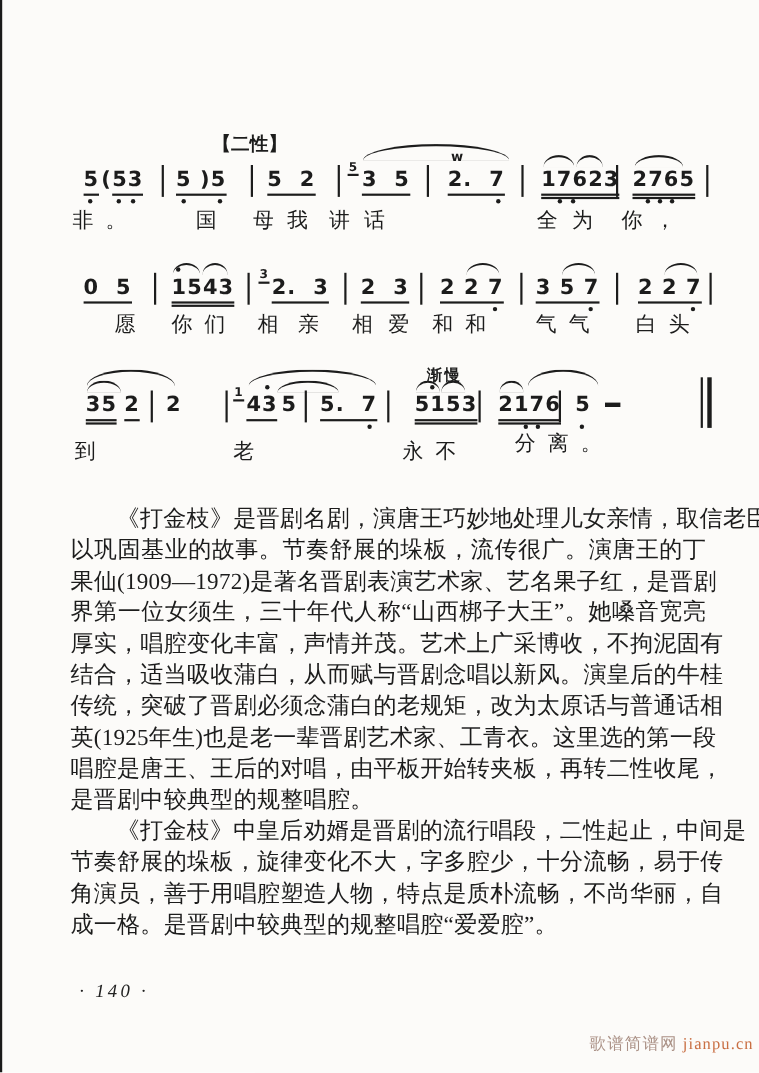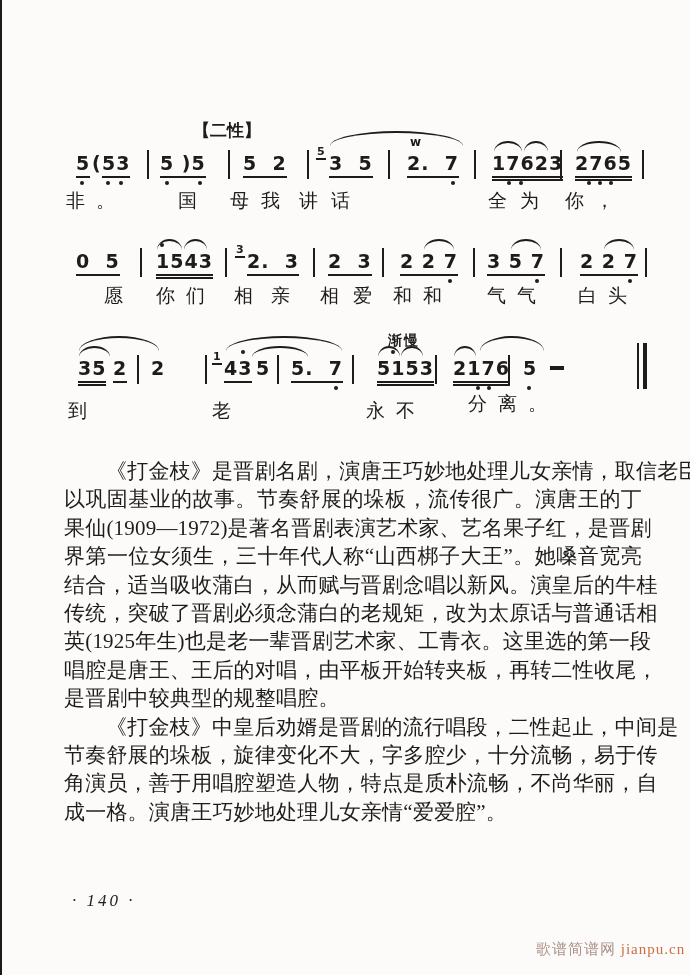--- a/index.html
+++ b/index.html
@@ -196,30 +196,31 @@
         <span class="lyric" style="left: 448px; top: 36px; margin-left: 20px;">分离。</span>
       </div>
     </div>
 
   <div class="article">
       <div>
         <div class="tline indent">《打金枝》是晋剧名剧，演唐王巧妙地处理儿女亲情，取信老臣</div>
         <div class="tline">以巩固基业的故事。节奏舒展的垛板，流传很广。演唐王的丁</div>
         <div class="tline">果仙(1909—1972)是著名晋剧表演艺术家、艺名果子红，是晋剧</div>
         <div class="tline">界第一位女须生，三十年代人称“山西梆子大王”。她嗓音宽亮</div>
+        <div class="tline">厚实，唱腔变化丰富，声情并茂。艺术上广采博收，不拘泥固有</div>
         <div class="tline">结合，适当吸收蒲白，从而赋与晋剧念唱以新风。演皇后的牛桂</div>
         <div class="tline">传统，突破了晋剧必须念蒲白的老规矩，改为太原话与普通话相</div>
         <div class="tline">英(1925年生)也是老一辈晋剧艺术家、工青衣。这里选的第一段</div>
         <div class="tline">唱腔是唐王、王后的对唱，由平板开始转夹板，再转二性收尾，</div>
         <div class="tline last">是晋剧中较典型的规整唱腔。</div>
       </div>
       <div>
         <div class="tline indent">《打金枝》中皇后劝婿是晋剧的流行唱段，二性起止，中间是</div>
         <div class="tline">节奏舒展的垛板，旋律变化不大，字多腔少，十分流畅，易于传</div>
         <div class="tline">角演员，善于用唱腔塑造人物，特点是质朴流畅，不尚华丽，自</div>
-        <div class="tline last">成一格。演唐王巧妙地处理儿女亲情“爱爱腔”。</div>
+        <div class="tline last">成一格。是晋剧中较典型的规整唱腔“爱爱腔”。</div>
       </div>
     </div>
 
   <div class="pagenum">· 140 ·</div>
 
   <div class="watermark"><span style="color: rgb(171, 146, 135);">歌谱简谱网 </span><span style="color: rgb(201, 111, 67);">jianpu.cn</span></div>
 </div>
 
 </body></html>

